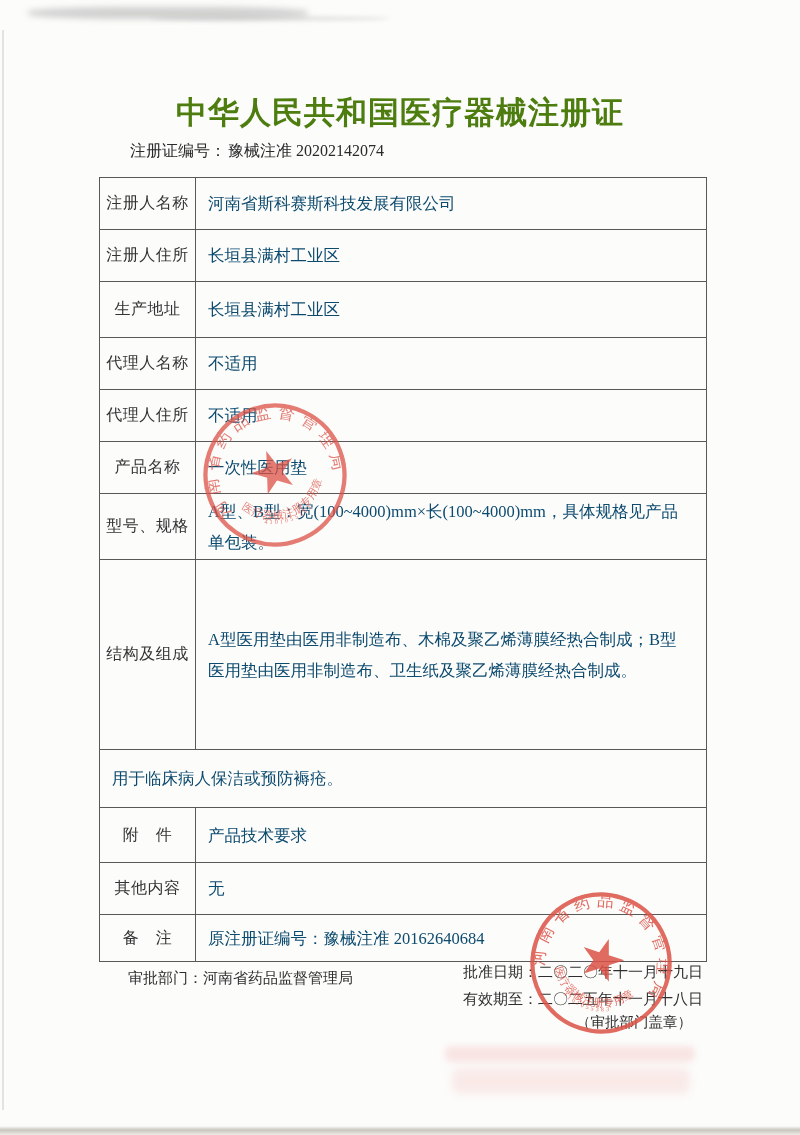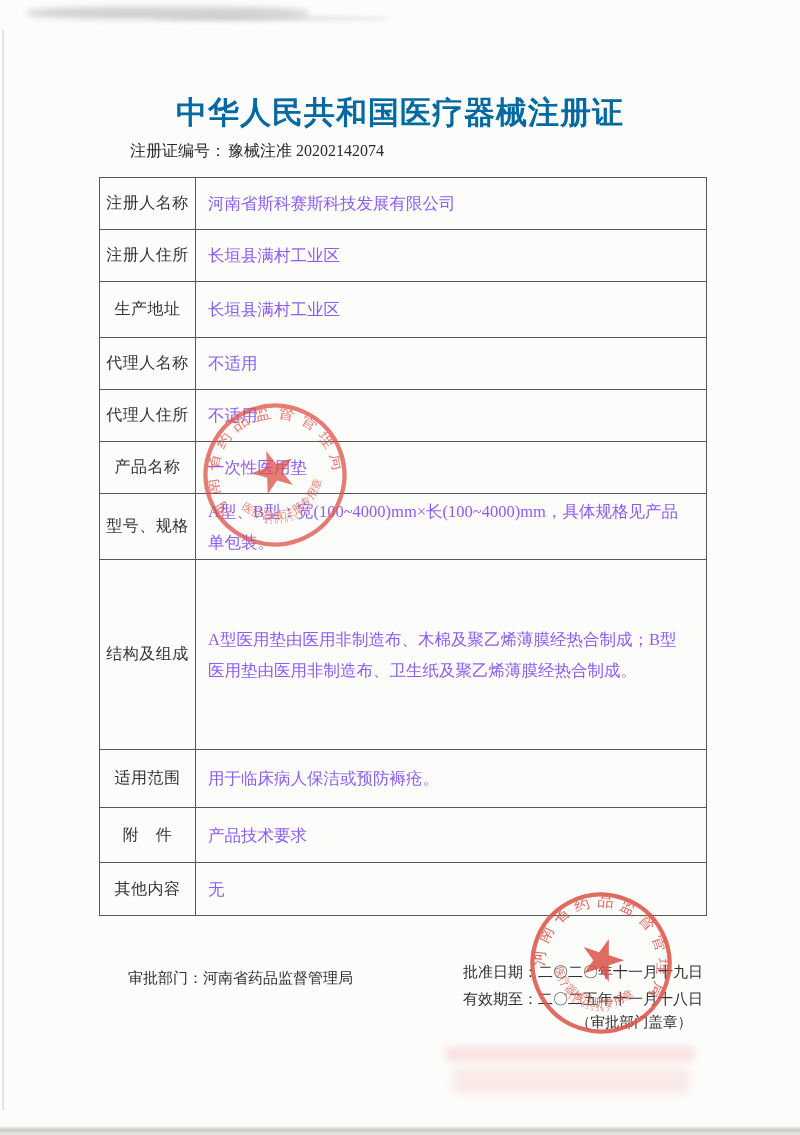--- a/index.html
+++ b/index.html
@@ -13,33 +13,33 @@
   .smudge-top{position:absolute;left:28px;top:7px;width:280px;height:12px;
     background:rgba(110,110,110,.30);filter:blur(3px);border-radius:40%;}
   .smudge-top2{position:absolute;left:150px;top:16px;width:240px;height:5px;
     background:rgba(140,140,140,.22);filter:blur(2px);border-radius:50%;}
   .edge-left{position:absolute;left:2px;top:30px;width:2px;height:1080px;
     background:rgba(170,170,165,.30);}
   .edge-bottom{position:absolute;left:0;top:1126px;width:800px;height:9px;
     background:linear-gradient(to bottom,rgba(180,174,162,0) 0%,rgba(160,152,138,.55) 45%,rgba(210,205,196,.35) 100%);}
   
   .title{position:absolute;left:0;top:92px;width:800px;text-align:center;
-    font-size:31px;font-weight:bold;letter-spacing:1px;color:#0369a1;}
+    font-size:31px;font-weight:bold;letter-spacing:1px;color:#4d7c0f;}
   .certline{position:absolute;left:130px;top:141px;font-size:16px;color:#2a2a2a;}
   .certline .val{margin-left:2px;}
   
   .cert-table{position:absolute;left:99px;top:177px;width:608px;
     border:1px solid #585858;box-sizing:border-box;}
   .trow{display:flex;border-bottom:1px solid #585858;box-sizing:border-box;}
   .trow:last-child{border-bottom:none;}
   .tlabel{width:96px;flex:0 0 96px;border-right:1px solid #585858;
     display:flex;align-items:center;justify-content:center;text-align:right;
     font-size:16px;letter-spacing:.5px;color:#333;box-sizing:border-box;padding:2px;}
   .tvalue{flex:1;display:flex;align-items:center;
-    padding:5px 14px 5px 12px;font-size:16.5px;line-height:31px;color:#8b5cf6;box-sizing:border-box;}
+    padding:5px 14px 5px 12px;font-size:16.5px;line-height:31px;color:#0c4a6e;box-sizing:border-box;}
   
   .foot{position:absolute;font-size:15px;color:#2e2e2e;}
   .f-dept{left:128px;top:969px;}
   .f-date{left:463px;top:963px;}
   .f-valid{left:463px;top:990px;}
   .f-seal{left:556px;top:1013px;font-size:14.5px;margin-left:20px;}
   
   .stamp{position:absolute;overflow:visible;}
   .stamp-mid{left:199px;top:399px;width:152px;height:152px;opacity:.75;transform:rotate(-20deg);}
   .stamp-bot{left:526px;top:888px;width:150px;height:150px;opacity:.85;transform:rotate(18deg);}
@@ -90,30 +90,33 @@
     </div>
     <div class="trow" style="height:66px">
       <div class="tlabel">型号、规格</div>
       <div class="tvalue">A型、B型：宽(100~4000)mm×长(100~4000)mm，具体规格见产品单包装。</div>
     </div>
     <div class="trow" style="height:190px">
       <div class="tlabel">结构及组成</div>
       <div class="tvalue">A型医用垫由医用非制造布、木棉及聚乙烯薄膜经热合制成；B型医用垫由医用非制造布、卫生纸及聚乙烯薄膜经热合制成。</div>
     </div>
     <div class="trow" style="height:58px">
-      <div class="tlabel">适用范围</div>
       <div class="tvalue">用于临床病人保洁或预防褥疮。</div>
     </div>
     <div class="trow" style="height:55px">
       <div class="tlabel">附　件</div>
       <div class="tvalue">产品技术要求</div>
     </div>
     <div class="trow" style="height:52px">
       <div class="tlabel">其他内容</div>
       <div class="tvalue">无</div>
+    </div>
+    <div class="trow" style="height:46px">
+      <div class="tlabel">备　注</div>
+      <div class="tvalue">原注册证编号：豫械注准 20162640684</div>
     </div>
   </div>
 
   <div class="foot f-date">
     <span>批准日期：</span><span>二〇二〇年十一月十九日</span>
   </div>
   <div class="foot f-dept">
     <span>审批部门：</span><span>河南省药品监督管理局</span>
   </div>
   <div class="foot f-valid">

